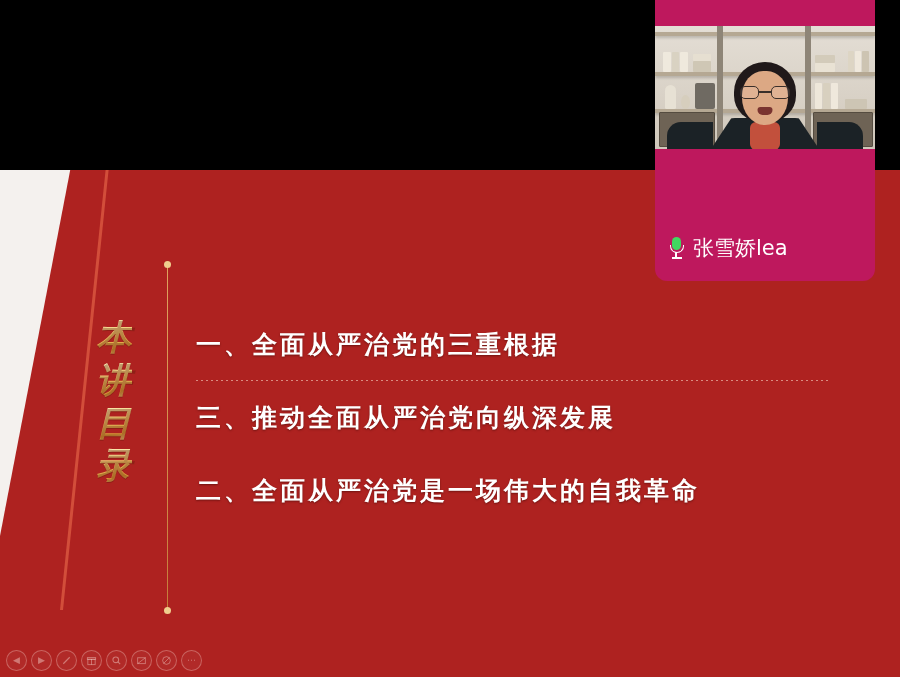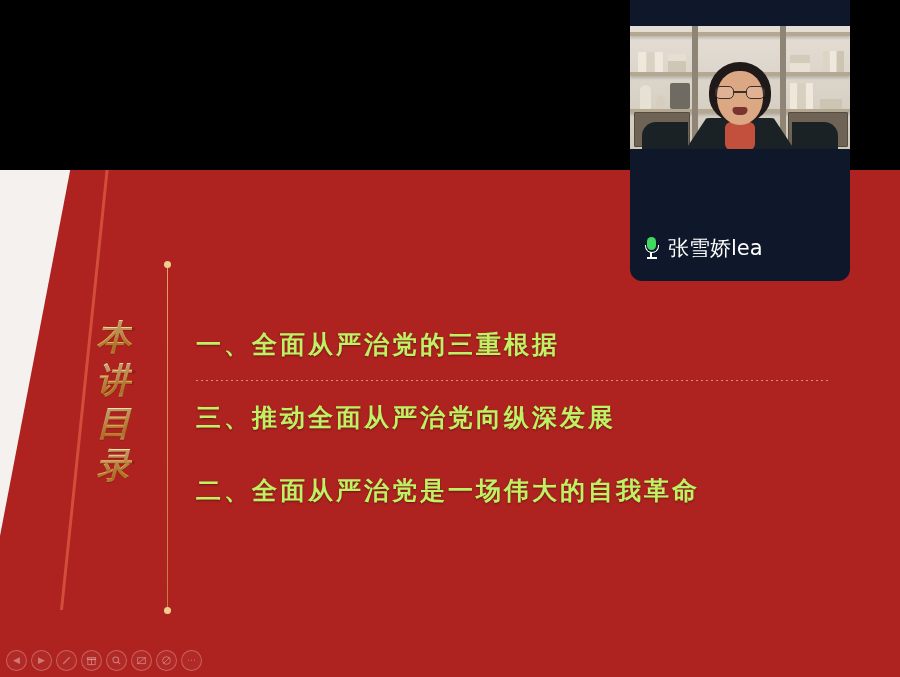--- a/index.html
+++ b/index.html
@@ -107,21 +107,21 @@
     position: relative;
     height: 73px;
   }
   .agenda-text {
     position: absolute;
     left: 0;
     top: 8px;
     font-family: "Liberation Serif", serif;
     font-size: 25px;
     font-weight: bold;
-    color: #bef264;
+    color: #ffffff;
     letter-spacing: 3px;
     white-space: nowrap;
     text-shadow: 0 1px 2px rgba(60,10,5,.55);
   }
   .agenda-sep {
     position: absolute;
     left: 0;
     bottom: 12px;
     width: 633px;
     height: 1px;
@@ -153,25 +153,25 @@
     color: rgba(255,238,230,.40);
     font-size: 9px;
     line-height: 1;
     box-sizing: border-box;
   }
   .tb-btn svg { display: block; }
 
   
   #video-tile {
     position: absolute;
-    left: 630px;
+    left: 655px;
     top: 0;
     width: 220px;
     height: 281px;
-    background: #0f172a;
+    background: #be185d;
     border-radius: 0 0 12px 12px;
     overflow: hidden;
     z-index: 10;
   }
   #video-feed {
     position: absolute;
     left: 0;
     top: 26px;
     width: 220px;
     height: 123px;

